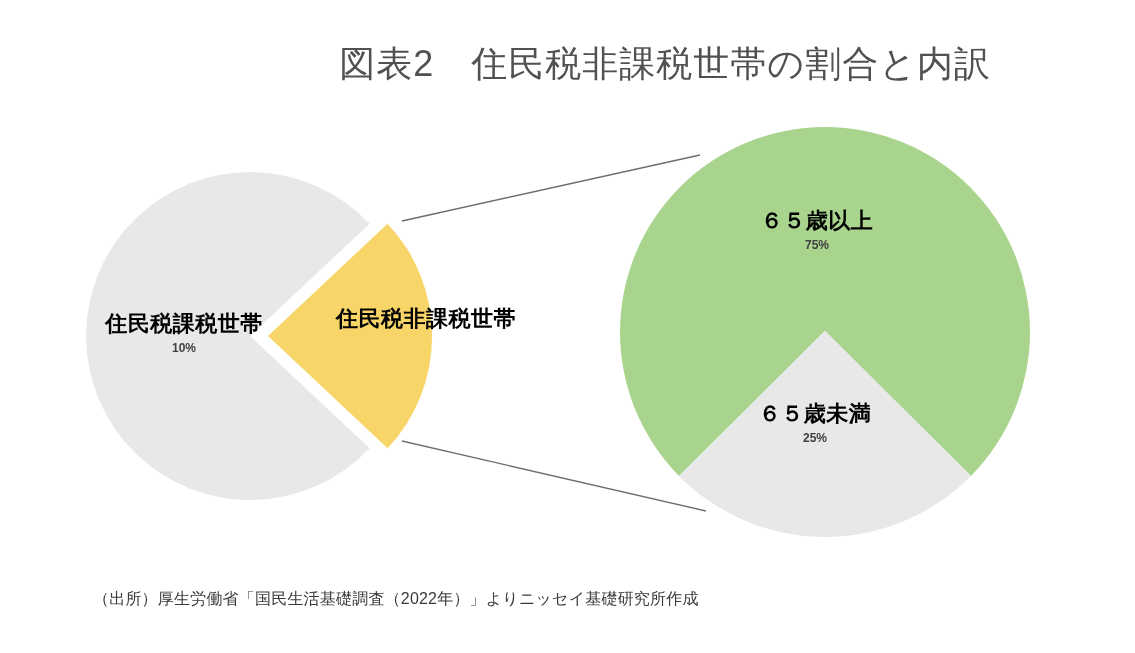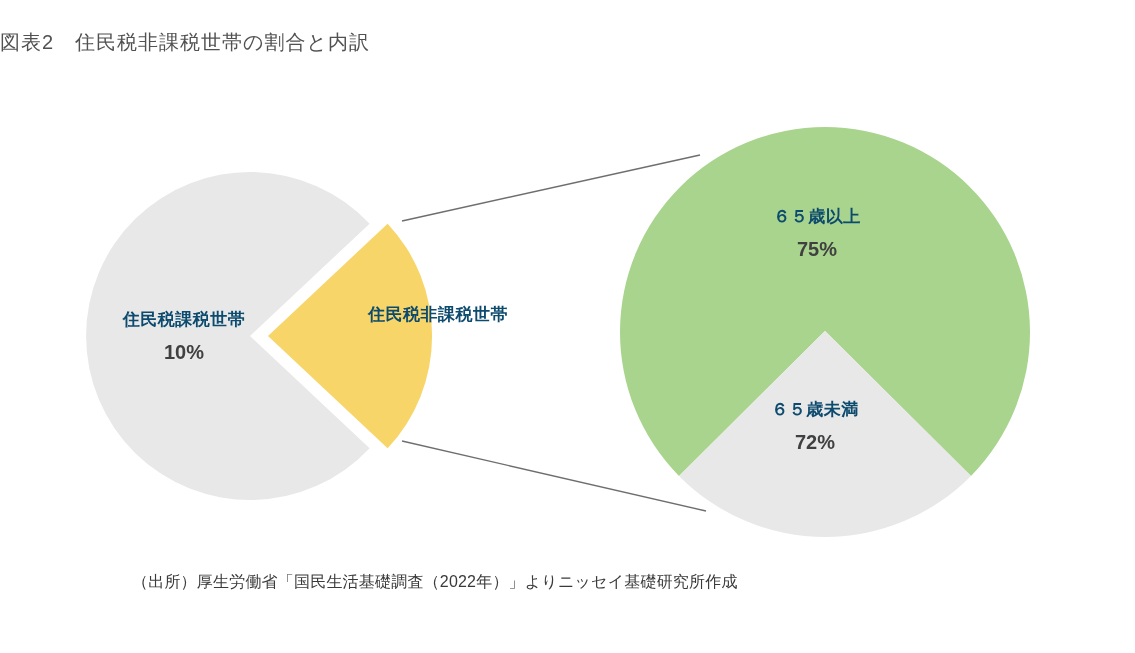--- a/index.html
+++ b/index.html
@@ -14,22 +14,22 @@
     overflow: hidden;
     font-family: "Liberation Sans", "DejaVu Sans", sans-serif;
     color: #404040;
   }
 
   #chart-title {
     position: absolute;
     left: 0;
     top: 16px;
     width: 991px;
-    text-align: left;
-    font-size: 20px;
+    text-align: right;
+    font-size: 36px;
     font-weight: 400;
     letter-spacing: 1px;
     color: #515151;
     white-space: pre;
   }
 
   #figure-area {
     position: absolute;
     left: 0;
     top: 0;
@@ -47,47 +47,45 @@
   }
 
   .slice-label {
     position: absolute;
     text-align: center;
     line-height: 1.45;
     white-space: nowrap;
   }
   .slice-label .lbl-name {
     display: block;
-    font-size: 17px;
+    font-size: 22px;
     font-weight: bold;
-    color: #0c4a6e;
+    color: #000000;
     letter-spacing: 0.5px;
   }
   .slice-label .lbl-val {
     display: block;
-    font-size: 20px;
+    font-size: 12px;
     font-weight: bold;
     color: #404040;
-    margin-top: 5px;
   }
 
   #label-left-taxed   { left:  84px; top: 308px; width: 200px; }
-  #label-left-exempt  { left: 348px; top: 303px; width: 180px; }
+  #label-left-exempt  { left: 336px; top: 303px; width: 180px; }
   #label-right-senior { left: 722px; top: 205px; width: 190px; }
   #label-right-under  { left: 725px; top: 398px; width: 180px; }
 
   #source-note {
     position: absolute;
     left: 93px;
-    top: 572px;
+    top: 589px;
     font-size: 16px;
     color: #3a3a3a;
     letter-spacing: 0.2px;
     white-space: nowrap;
-    margin-left: 39px;
   }
 </style>
 </head>
 <body>
 
 <h1 id="chart-title">図表2　住民税非課税世帯の割合と内訳</h1>
 
 <div id="figure-area">
 
   <svg id="pies" viewBox="0 0 1135 653">
@@ -133,18 +131,18 @@
     <span class="lbl-name">住民税非課税世帯</span>
   </div>
 
   <div class="slice-label" id="label-right-senior">
     <span class="lbl-name">６５歳以上</span>
     <span class="lbl-val">75%</span>
   </div>
 
   <div class="slice-label" id="label-right-under">
     <span class="lbl-name">６５歳未満</span>
-    <span class="lbl-val">72%</span>
+    <span class="lbl-val">25%</span>
   </div>
 
 </div>
 
 <div id="source-note">（出所）厚生労働省「国民生活基礎調査（2022年）」よりニッセイ基礎研究所作成</div>
 
 </body></html>

